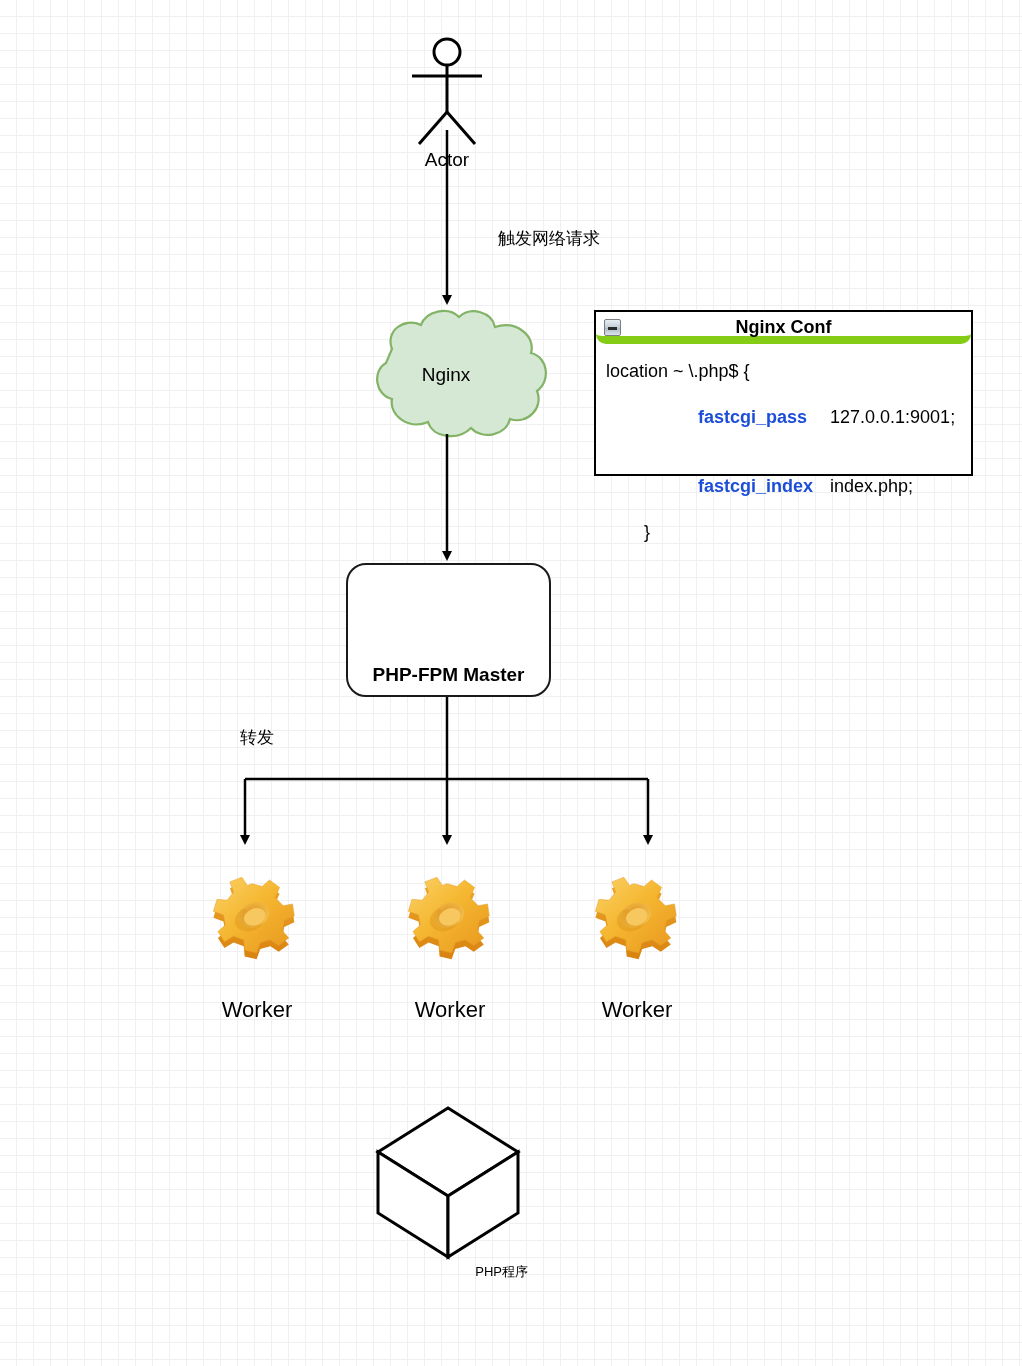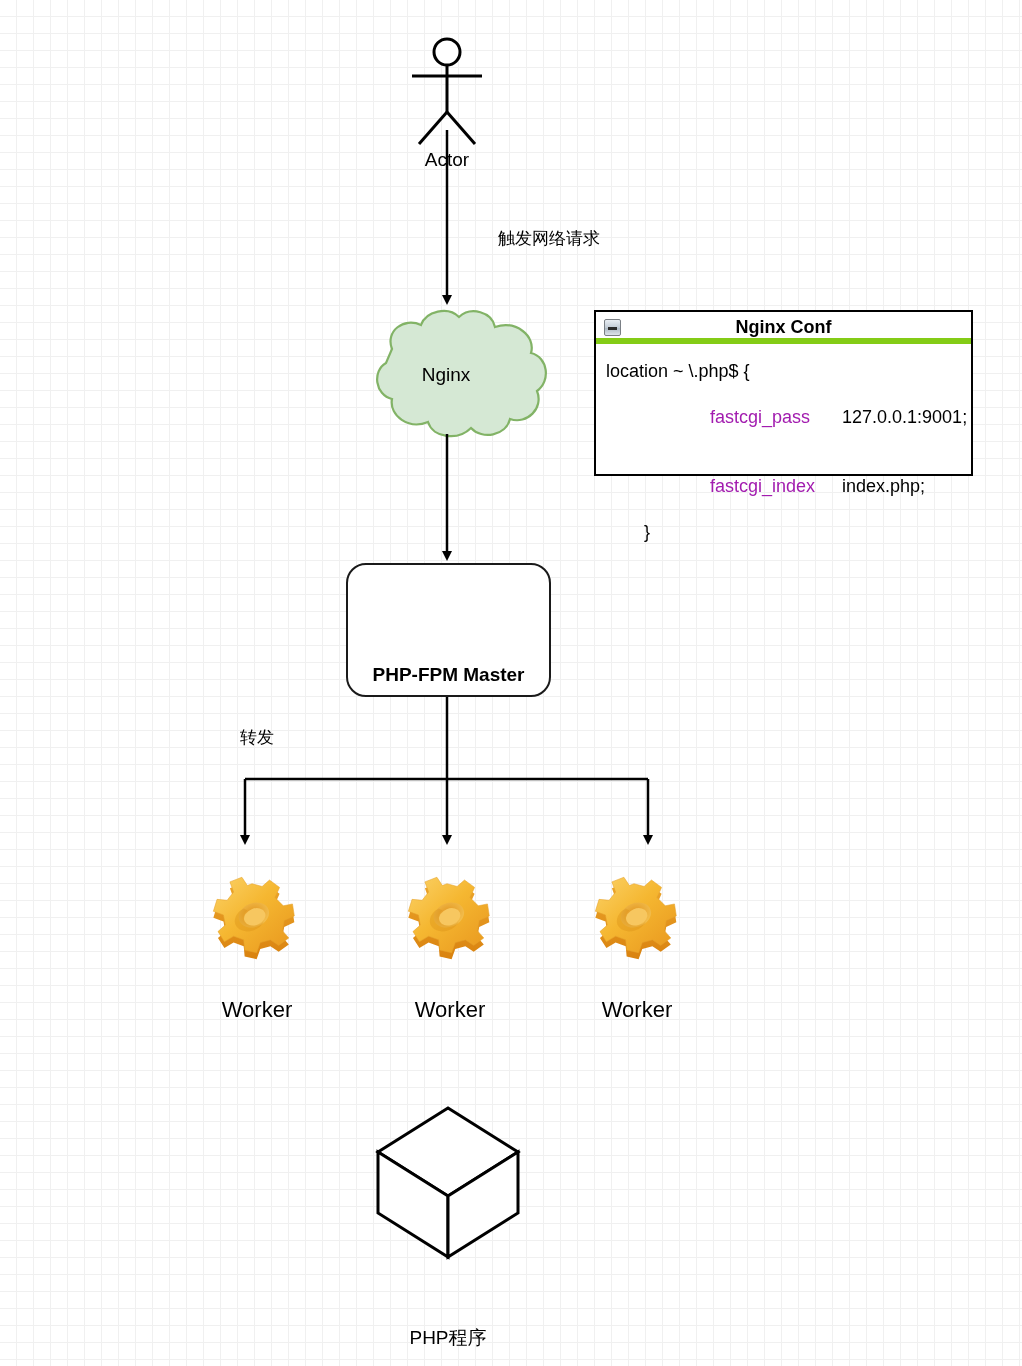--- a/index.html
+++ b/index.html
@@ -42,38 +42,39 @@
   .lbl-actor     { left: 0; top: 149px; width: 894px; text-align: center; font-size: 19px; }
   .lbl-trigger   { left: 498px; top: 227px; font-size: 17px; }
   .lbl-nginx     { left: 348px; top: 364px; width: 196px; text-align: center; font-size: 19px; }
   .lbl-forward   { left: 240px; top: 726px; font-size: 17px; text-align: center; }
   .lbl-master    { left: 346px; top: 664px; width: 205px; text-align: center;
                    font-size: 19px; font-weight: bold; }
   .lbl-worker    { position: absolute; top: 997px; width: 160px; text-align: center; font-size: 22px; }
   .lbl-w1 { left: 177px; }
   .lbl-w2 { left: 370px; }
   .lbl-w3 { left: 557px; }
-  .lbl-php       { left: 368px; top: 1325px; width: 160px; text-align: center; font-size: 19px; }
+  .lbl-php       { left: 368px; top: 1263px; width: 160px; text-align: right; font-size: 13px; }
 
   
   #conf-box {
     position: absolute;
     left: 594px;
     top: 310px;
     width: 379px;
     height: 166px;
     background: #ffffff;
     border: 2px solid #000000;
     box-sizing: border-box;
   }
   #conf-header {
     position: relative;
     height: 32px;
-    border-bottom: 6px solid #84cc16;
-    box-sizing: border-box;
+    border-bottom: 8px solid #84cc16;
+    box-sizing: border-box;
+    border-radius: 10px;
   }
   #conf-title {
     line-height: 30px;
     text-align: center;
     font-size: 18px;
     font-weight: bold;
     color: #000000;
     font-family: "Liberation Sans", "DejaVu Sans", sans-serif;
   }
   #collapse-icon {
@@ -97,21 +98,21 @@
     background: #2b2b2b;
   }
   #conf-body {
     padding: 16px 16px 0 10px;
     font-size: 18px;
     color: #000000;
     font-family: "Liberation Sans", "DejaVu Sans", sans-serif;
     line-height: 23px;
   }
   .conf-line { white-space: pre; }
-  .kw { color: #a21caf; font-weight: normal; margin-left: 12px; }
+  .kw { color: #1d4ed8; font-weight: bold; }
   .indent1 { padding-left: 52px; }
   .indent2 { padding-left: 38px; }
   .kw-pass  { display: inline-block; width: 132px; }
   .kw-index { display: inline-block; width: 132px; }
 
   
   #fpm-box {
     position: absolute;
     left: 346px;
     top: 563px;

